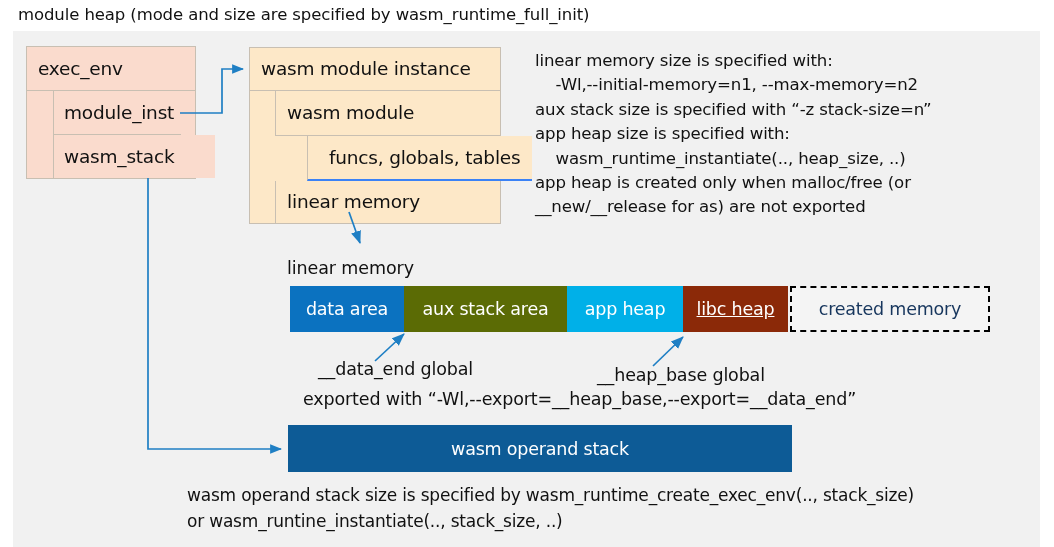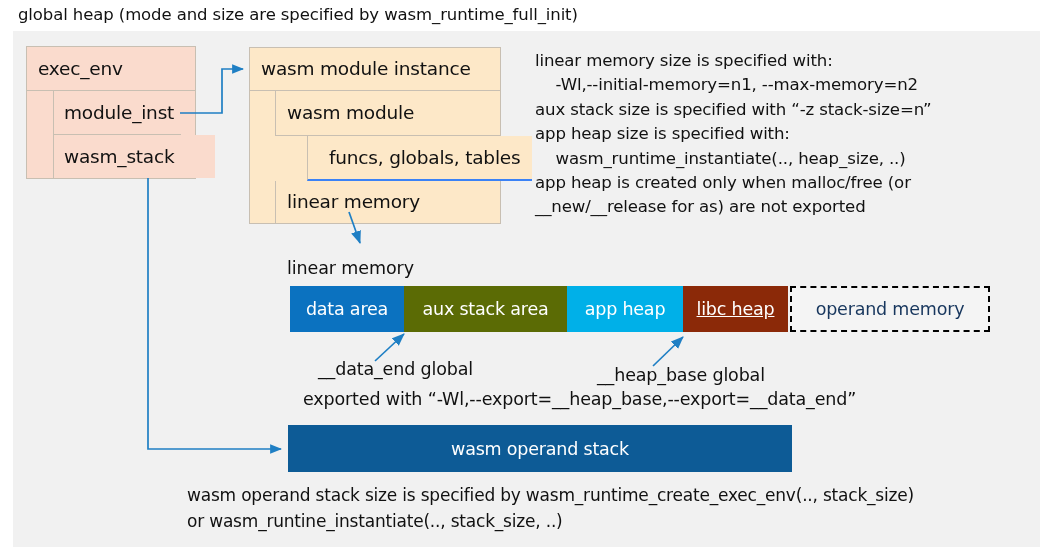--- a/index.html
+++ b/index.html
@@ -161,21 +161,21 @@
     width: 1054px;
     height: 547px;
     pointer-events: none;
   }
 </style>
 </head>
 <body>
 
 <div id="stage">
 
-  <div class="title">global heap (mode and size are specified by wasm_runtime_full_init)</div>
+  <div class="title">module heap (mode and size are specified by wasm_runtime_full_init)</div>
 
   <div class="panel"></div>
 
   <div class="box pink" style="left:26px; top:46px; width:170px; height:133px;"></div>
   <div class="cell pink" style="left:27px; top:47px; width:168px; height:44px; border-bottom:1px solid #c8bfb2; padding-left:11px;text-align:center;">
     <span class="cell-label">exec_env</span>
   </div>
   <div class="cell pink" style="left:53px; top:91px; width:128px; height:44px; border-left:1px solid #c8bfb2; border-bottom:1px solid #c8bfb2; padding-left:10px;">
     <span class="cell-label">module_inst</span>
   </div>
@@ -214,21 +214,21 @@
     <div class="seg" style="left:114px; width:163px; background:#5b6b05;">
       <span>aux stack area</span>
     </div>
     <div class="seg" style="left:277px; width:116px; background:#00b0e8;">
       <span>app heap</span>
     </div>
     <div class="seg" style="left:393px; width:105px; background:#8b2908;text-decoration:underline;">
       <span>libc heap</span>
     </div>
     <div class="seg dashed" style="left:500px; width:200px;">
-      <span>operand memory</span>
+      <span>created memory</span>
     </div>
   </div>
 
   <div class="anno" style="left:318px; top:358px;">__data_end global</div>
   <div class="anno" style="left:597px; top:364px;">__heap_base global</div>
   <div class="anno" style="left:303px; top:388px;">exported with “-Wl,--export=__heap_base,--export=__data_end”</div>
 
   <div class="opstack" style="background:#0d5b96;">
     <span>wasm operand stack</span>
   </div>

